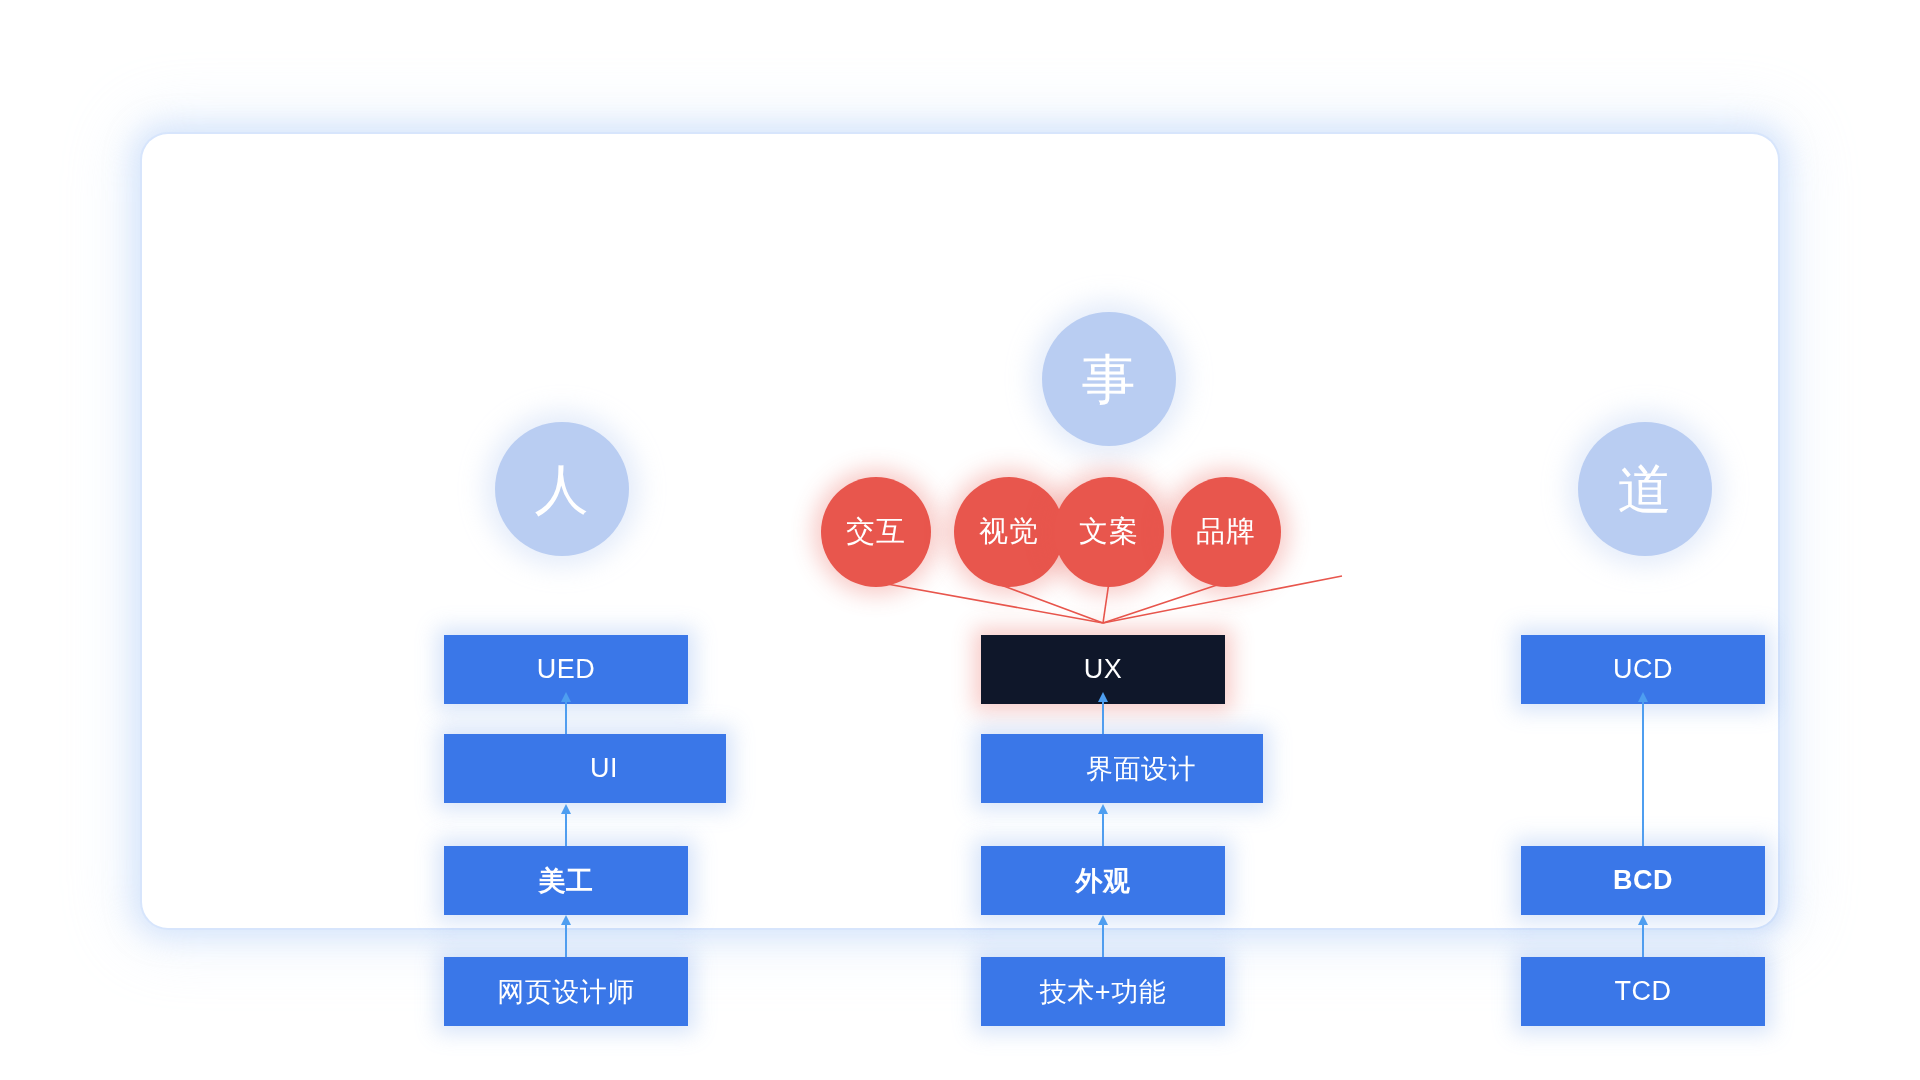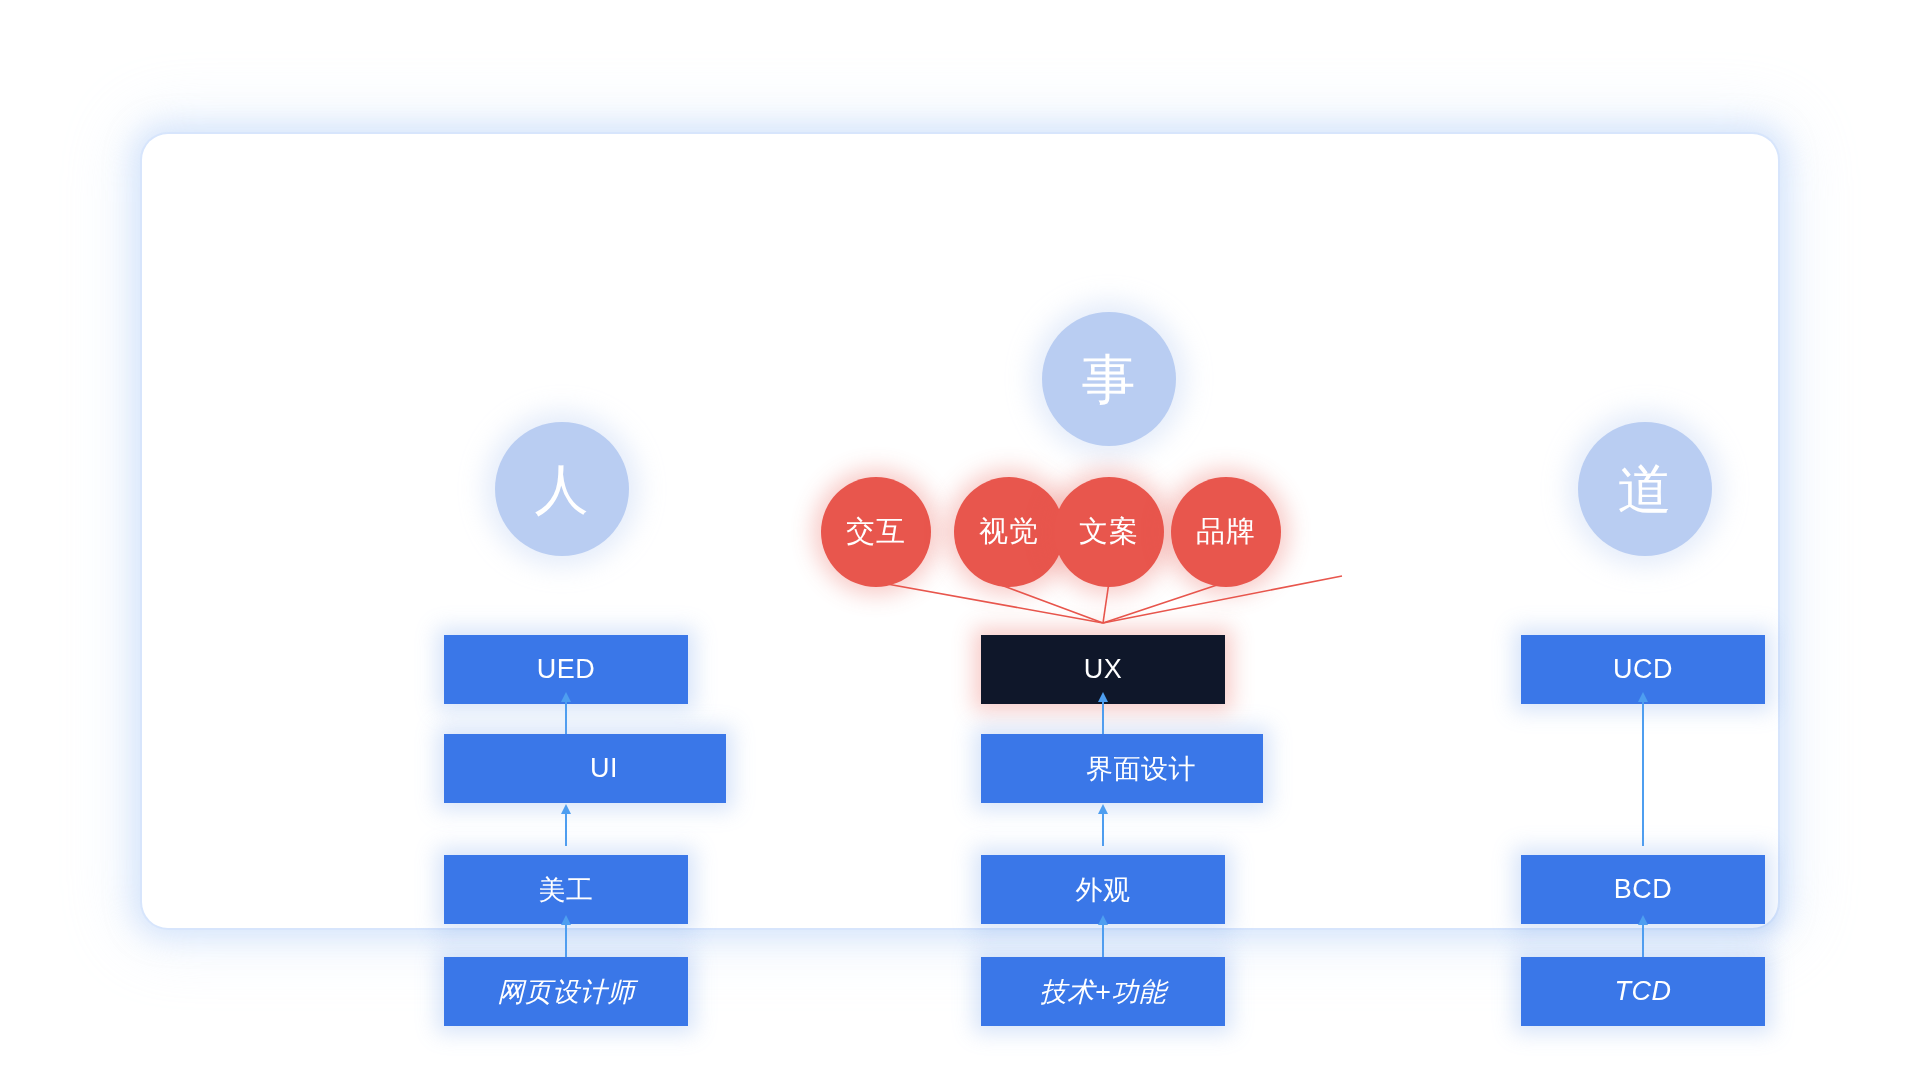--- a/index.html
+++ b/index.html
@@ -129,22 +129,22 @@
     box-shadow: 0 0 20px 7px rgba(112, 157, 235, 0.28);
   }
   .node-box.red {
     background: #0f172a;
     box-shadow: 0 0 20px 7px rgba(232, 86, 77, 0.30);
   }
 
   
   .row-0 { top: 0px; margin-top: 12px; }    
   .row-1 { top: 111px; padding-left: 38px; }  
-  .row-2 { top: 232px; }  
-  .row-3 { top: 334px; font-style: italic; }  
+  .row-2 { top: 223px; font-weight: bold; }  
+  .row-3 { top: 334px; }  
 
   
   .arrow {
     position: absolute;
     left: 119px;       
     width: 6px;
     pointer-events: none;
   }
   .arrow .shaft {
     position: absolute;

